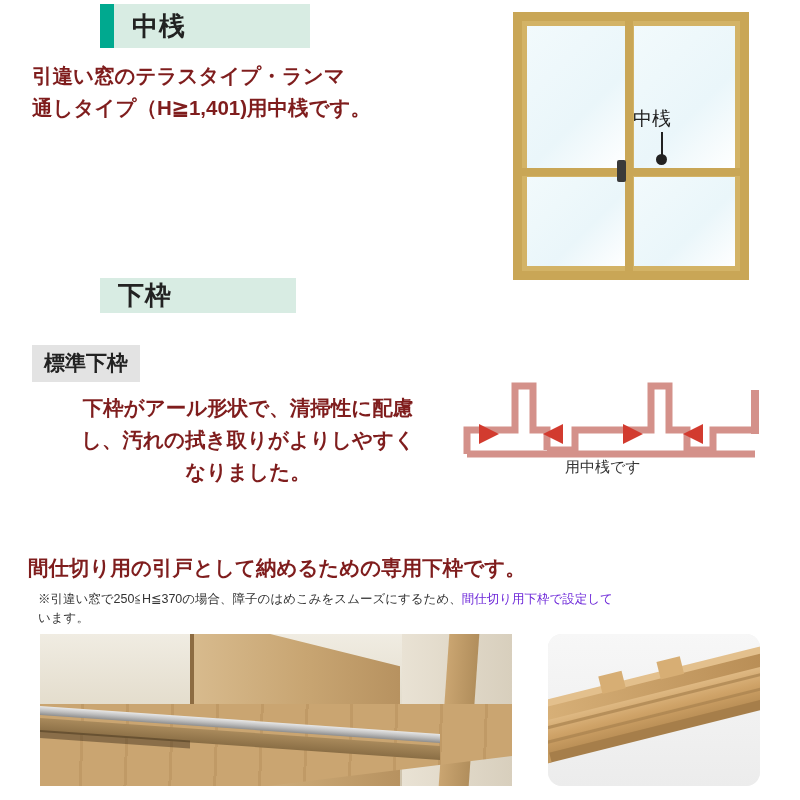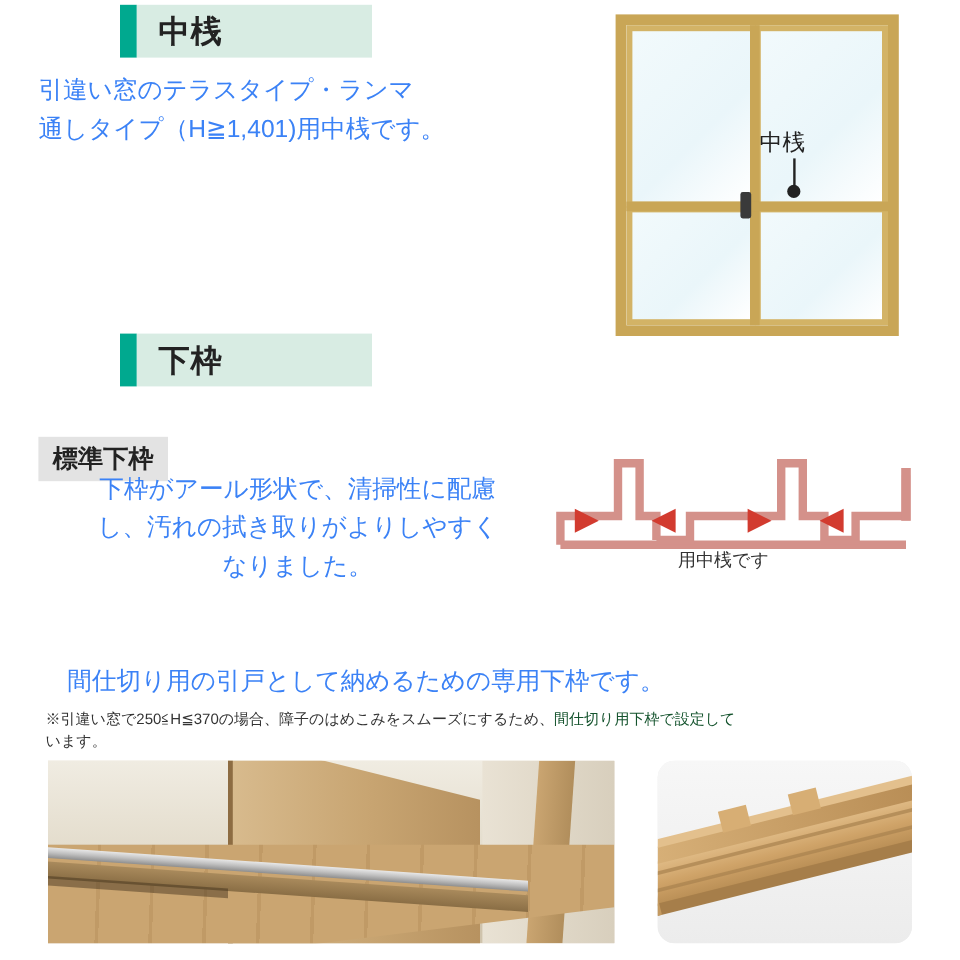--- a/index.html
+++ b/index.html
@@ -46,21 +46,22 @@
     font-weight: bold;
     color: #222222;
     letter-spacing: 1px;
   }
 
   
   .para {
     position: absolute;
     font-size: 20.5px;
     line-height: 1.55;
-    color: #3b82f6;
+    color: #7f1d1d;
+    font-weight: bold;
   }
 
   
   .sub-head {
     position: absolute;
     background: #e3e3e3;
     color: #222222;
     font-size: 21px;
     font-weight: bold;
     padding: 4px 12px 5px 12px;
@@ -71,21 +72,21 @@
     padding-left: 0;
   }
 
   .note {
     position: absolute;
     font-size: 12.5px;
     line-height: 1.55;
     color: #333333;
   }
   .note .hl {
-    color: #14532d;
+    color: #6d28d9;
   }
 
   
   .window-illu {
     position: absolute;
     left: 505px;
     top: 8px;
     width: 260px;
     height: 278px;
   }
@@ -232,28 +233,28 @@
     <div class="w-mullion" style="left:120px; top:13px; width:8px; height:250px;"></div>
     <div class="w-mullion" style="left:17px; top:160px; width:218px; height:8px;"></div>
 
     <div class="w-handle"></div>
 
     <div class="w-callout-label">中桟</div>
     <div class="w-callout-line"></div>
     <div class="w-callout-dot"></div>
   </div>
 
-  <div class="section-head" style="left:100px; top:278px; width:210px;">
+  <div class="section-head" style="left:100px; top:278px; width:210px;flex-direction:column;">
     <div class="bar-accent"></div>
     <div class="bar-body" style="width:196px; padding-left:18px;">
       <span class="bar-title">下枠</span>
     </div>
   </div>
 
-  <div class="sub-head" style="left:32px; top:364px;">標準下枠</div>
+  <div class="sub-head" style="left:32px; top:345px;">標準下枠</div>
 
   <div class="para" style="left:38px; top:392px; width:420px; white-space:pre-line;text-align:center;">下枠がアール形状で、清掃性に配慮
 し、汚れの拭き取りがよりしやすく
 なりました。</div>
 
   <div class="sill-illu">
     <svg class="sill-svg" width="320" height="110" viewBox="0 0 320 110">
 
       <g fill="none" stroke="#d4918a" stroke-width="7" stroke-linejoin="miter" stroke-linecap="butt">
 
@@ -272,21 +273,21 @@
         <polygon points="24,52 44,62 24,72"></polygon>
         <polygon points="108,52 88,62 108,72"></polygon>
         <polygon points="168,52 188,62 168,72"></polygon>
         <polygon points="248,52 228,62 248,72"></polygon>
       </g>
     </svg>
   </div>
   <div class="sill-caption">用中桟です</div>
 
 
-  <div class="para" style="left:56px; top:552px; width:620px; font-size:20.5px;">間仕切り用の引戸として納めるための専用下枠です。</div>
+  <div class="para" style="left:28px; top:552px; width:620px; font-size:20.5px;">間仕切り用の引戸として納めるための専用下枠です。</div>
 
   <div class="note" style="left:38px; top:590px; width:700px;">
     <span>※引違い窓で250≦H≦370の場合、障子のはめこみをスムーズにするため、</span><span class="hl">間仕切り用下枠で設定して</span><br>
     <span>います。</span>
   </div>
 
   <div class="photo-wide">
 
     <div class="layer" style="left:0; top:0; width:100%; height:46%;
          background:linear-gradient(180deg,#f0ece2 0%,#e4ddcd 100%);"></div>

